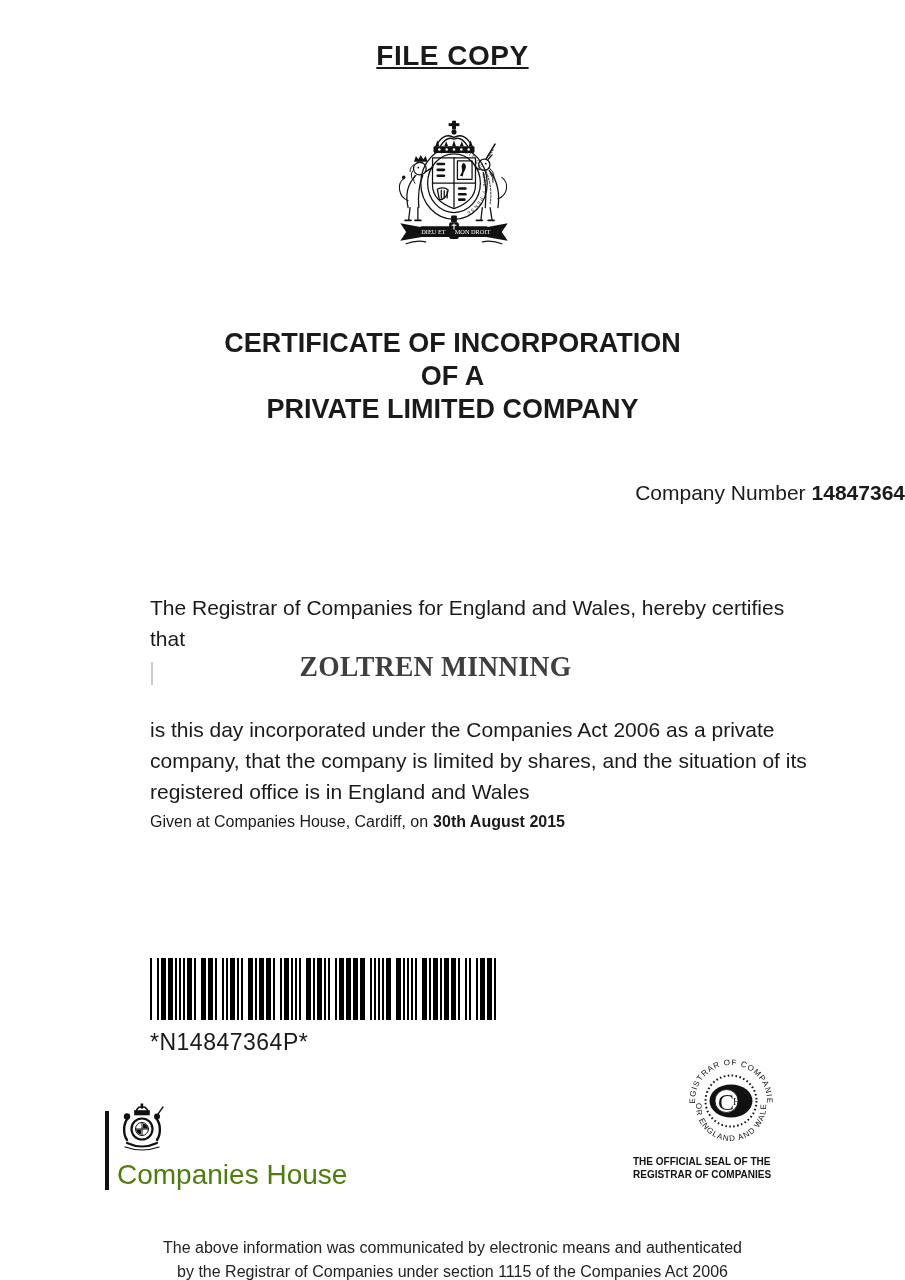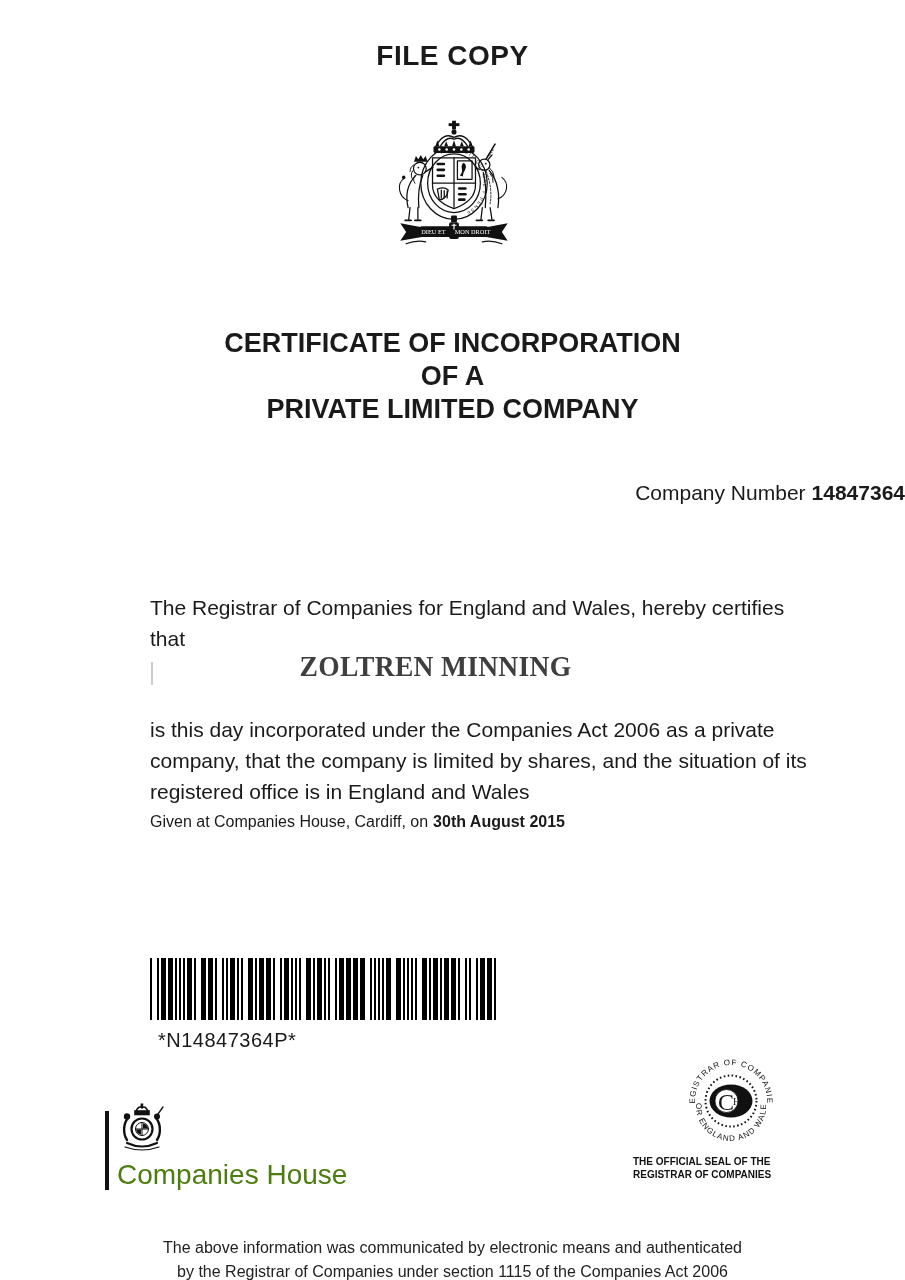--- a/index.html
+++ b/index.html
@@ -2,21 +2,21 @@
 <html><head>
 <meta charset="utf-8">
 <style>
   html,body{margin:0;padding:0;background:#fff;}
   .page{
     position:relative; width:905px; height:1280px; background:#ffffff;
     font-family:"Liberation Sans", sans-serif; color:#1a1a1a; overflow:hidden;
   }
   .stamp{
     position:absolute; top:40px; left:0; width:100%;
-    text-align:center; font-size:28px; font-weight:bold; letter-spacing:0.5px;
+    text-align:center; font-size:28px; font-weight:bold; letter-spacing:0.5px;text-decoration:underline;
   }
   .arms{ position:absolute; left:371px; top:117px; }
   .title-block{
     position:absolute; top:327px; left:0; width:100%;
     text-align:center; font-size:27px; font-weight:bold; line-height:33px;
   }
   .company-number{
     position:absolute; top:481px; left:0; width:100%;
     text-align:right; font-size:21px;
   }
@@ -27,21 +27,21 @@
   .company-name{
     position:absolute; top:650px; left:-17px; width:100%; text-align:center;
     font-family:"Liberation Serif", serif; font-weight:bold; font-size:29px;
     color:#3f3f3f; transform:scaleX(0.95); letter-spacing:0.3px;
   }
   .cursor-mark{ position:absolute; left:151px; top:662px; width:2px; height:23px; background:#cccccc; }
   .given{ position:absolute; left:150px; top:813px; font-size:16px; }
   .given b{ margin-left:5px; }
   .barcode{ position:absolute; left:150px; top:958px; height:62px; }
   .barcode svg rect{ fill:#000; }
-  .barcode-label{ position:absolute; left:158px; top:1029px; font-size:20px; letter-spacing:0.5px; }
+  .barcode-label{ position:absolute; left:150px; top:1029px; font-size:23px; letter-spacing:0.5px; }
   .ch-logo-bar{ position:absolute; left:105px; top:1111px; width:4px; height:79px; background:#111; }
   .ch-logo-crest{ position:absolute; left:115px; top:1103px; }
   .ch-logo-text{ position:absolute; left:117px; top:1159px; font-size:28px; color:#4d7c0f;text-align:center; }
   .seal{ position:absolute; left:681px; top:1052px; }
   .seal-caption{
     position:absolute; left:633px; top:1155px; width:200px; text-align:left;
     font-size:10px; font-weight:bold; line-height:13px; color:#111;
   }
   .footer{
     position:absolute; top:1236px; left:0; width:100%; text-align:center;

